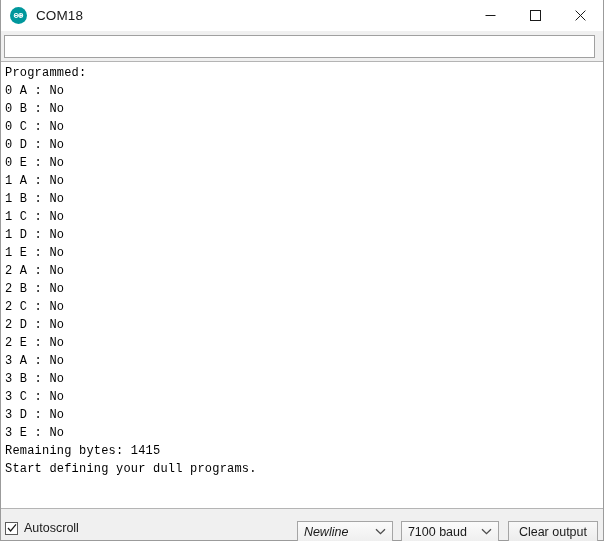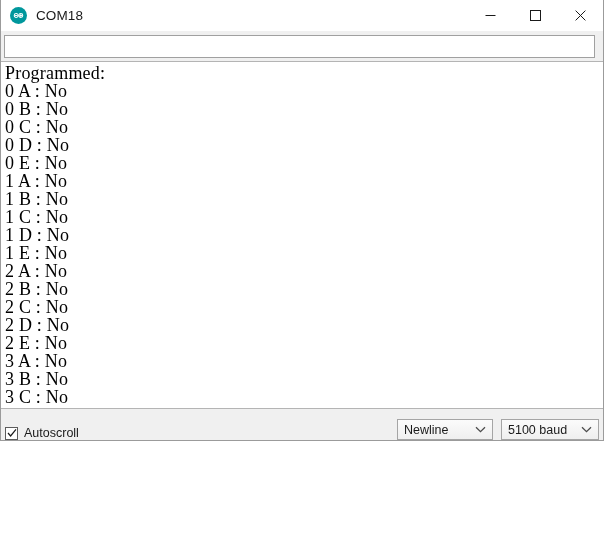--- a/index.html
+++ b/index.html
@@ -12,21 +12,21 @@
     width: 604px;
     height: 541px;
     overflow: hidden;
     font-family: "Liberation Sans", sans-serif;
     -webkit-font-smoothing: antialiased;
   }
 
   .window {
     position: relative;
     width: 604px;
-    height: 441px;
+    height: 541px;
     box-sizing: border-box;
     background: #6d28d9;
     border: 1px solid #9b9b9b;
     border-top: none;
     display: flex;
     flex-direction: column;
   }
 
   
   .titlebar {
@@ -125,37 +125,37 @@
     border-bottom: 1px solid #b4b4b4;
     overflow: hidden;
     position: relative;
   }
   .console {
     width: 100%;
     height: 100%;
     box-sizing: border-box;
     padding: 2px 0 0 4px;
     margin: 0;
-    font-family: Liberation Serif, serif;
-    font-size: 18px;
+    font-family: Liberation Mono, monospace;
+    font-size: 12px;
     line-height: 18px;
     color: #000000;
     white-space: pre;
     overflow: hidden;
     letter-spacing: 0.2px;
   }
 
   
   .bottombar {
     height: 31px;
     min-height: 31px;
     background: #f0f0f0;
     display: flex;
-    align-items: flex-end;
-    padding: 0 4px;
+    align-items: flex-start;
+    padding: 12px 4px;
     box-sizing: border-box;
     gap: 0;
   }
   .chk {
     display: inline-flex;
     align-items: center;
     font-size: 12.5px;
     color: #1a1a1a;
     white-space: nowrap;
     margin-right: 14px;
@@ -190,21 +190,21 @@
     padding: 0 6px;
     white-space: nowrap;
     cursor: default;
   }
   .combo .label { flex: 1; }
   .combo .arrow {
     margin-left: 10px;
     display: inline-flex;
     align-items: center;
   }
-  .combo.newline { width: 96px; }
+  .combo.newline { width: 96px; font-style: italic; }
   .combo.baud { width: 98px; }
 
   .clear-btn {
     height: 21px;
     box-sizing: border-box;
     padding: 0 10px;
     margin-left: 9px;
     margin-right: 1px;
     background: linear-gradient(#f8f8f8, #ececec);
     border: 1px solid #a5a5a5;
@@ -305,23 +305,24 @@
     <div class="combo newline">
       <span class="label">Newline</span>
       <span class="arrow">
         <svg width="11" height="7" viewBox="0 0 11 7" aria-hidden="true">
           <polyline points="1,1.3 5.5,5.6 10,1.3" fill="none" stroke="#4c4c4c" stroke-width="1.3"></polyline>
         </svg>
       </span>
     </div>
 
     <div class="combo baud">
-      <span class="label">5100 baud</span>
+      <span class="label">7100 baud</span>
       <span class="arrow">
         <svg width="11" height="7" viewBox="0 0 11 7" aria-hidden="true">
           <polyline points="1,1.3 5.5,5.6 10,1.3" fill="none" stroke="#4c4c4c" stroke-width="1.3"></polyline>
         </svg>
       </span>
     </div>
 
+    <button class="clear-btn">Clear output</button>
   </div>
 
 </div>
 
 </body></html>

